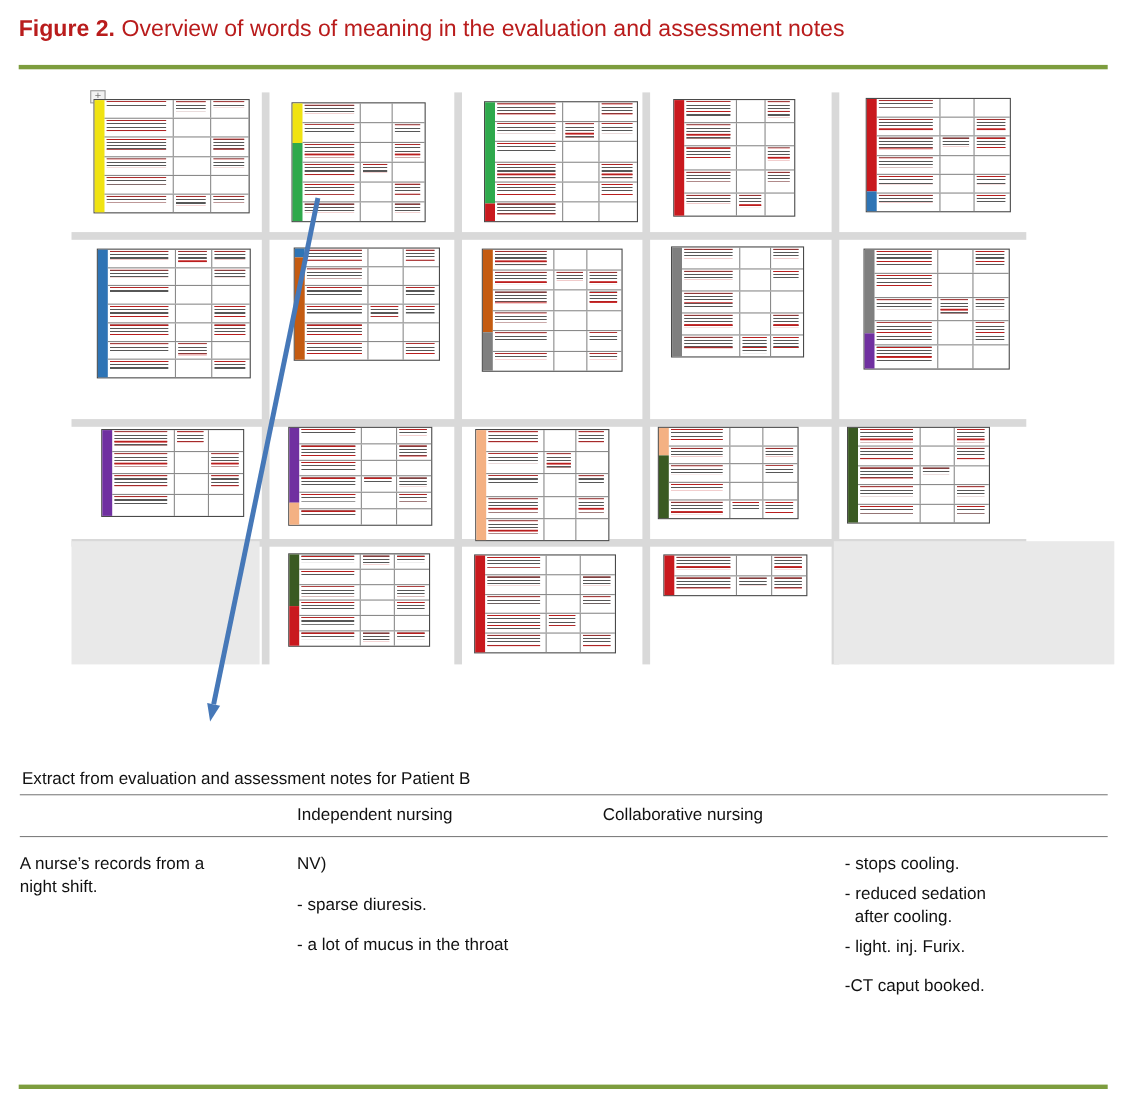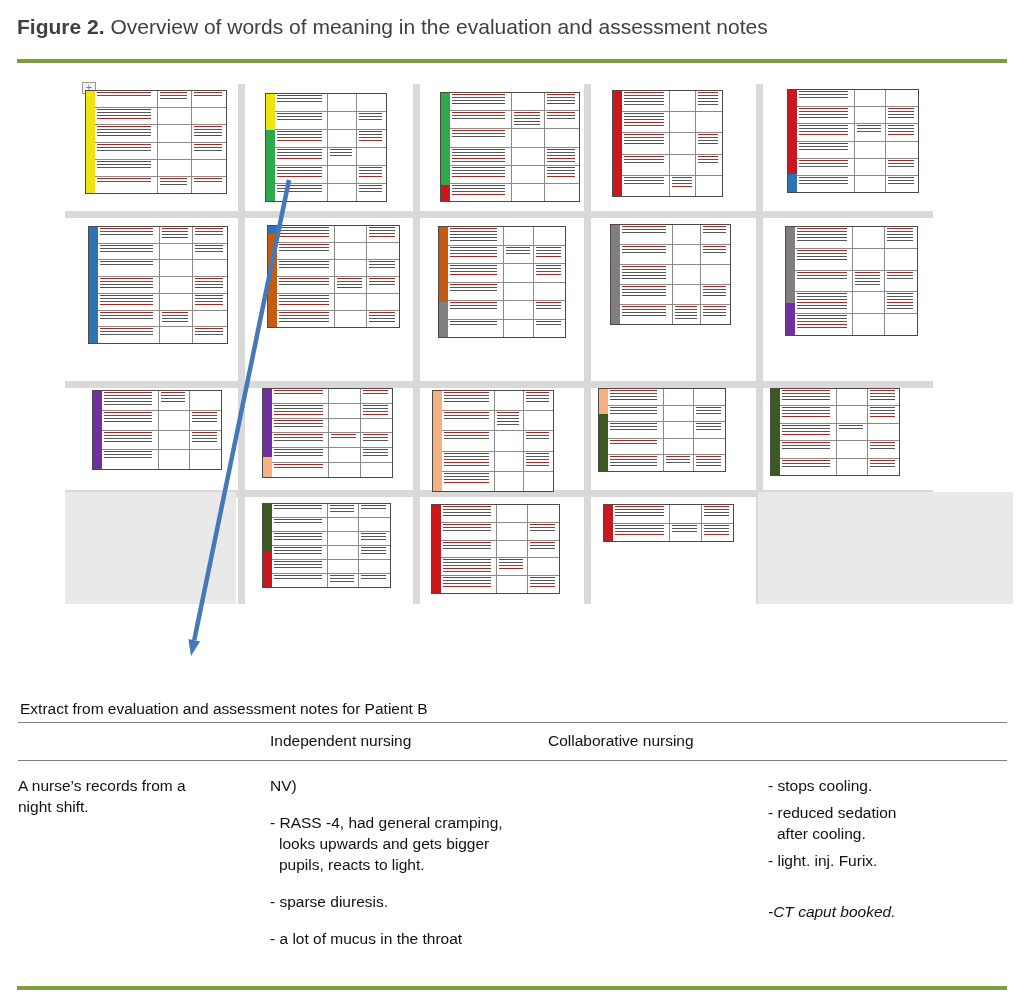--- a/index.html
+++ b/index.html
@@ -1,21 +1,21 @@
 <!DOCTYPE html>
 <html><head>
 <meta charset="utf-8">
 <style>
   html,body{margin:0;padding:0;background:#ffffff;}
   .page{
     position:relative;width:1024px;height:1008px;background:#ffffff;overflow:hidden;
     font-family:"Liberation Sans",sans-serif;color:#141414;
   }
   
-  .fig-title{position:absolute;left:17px;top:13px;font-size:21px;line-height:28px;color:#404040;}
+  .fig-title{position:absolute;left:17px;top:13px;font-size:21px;line-height:28px;color:#b91c1c;}
   .fig-title .lbl{font-weight:700;margin-right:6px;}
   .rule{position:absolute;left:17px;width:990px;height:4px;background:#7d9d3e;}
   .rule-top{top:59px;}
   .rule-bottom{top:986px;}
   
   #board{position:absolute;left:0;top:0;width:1024px;height:1008px;}
   .gutter-v,.gutter-h,.empty-block{position:absolute;}
   .corner-icon{
     position:absolute;left:82px;top:82px;width:14px;height:12px;box-sizing:border-box;
     border:1px solid #9a9a9a;background:#f2f2f2;color:#777;font-size:10px;line-height:9px;
@@ -46,21 +46,21 @@
     border-top:1px solid #7f7f7f;font-size:15.5px;color:#111;
   }
   .hdr{display:grid;grid-template-columns:252px 278px 220px 239px;padding:9px 0 10px;border-bottom:1px solid #7f7f7f;}
   .bod{display:grid;grid-template-columns:252px 278px 220px 239px;padding-top:14px;}
   .cell{line-height:21px;}
   .cell p{margin:0 0 16px;padding-left:9px;text-indent:-9px;}
   .col-source{max-width:172px;}
   .col-independent{max-width:255px;}
   .col-delegated{max-width:152px;}
   .col-delegated p{margin:0 0 6px;}
-  .col-delegated p:last-child{margin-top:30px;font-style:italic;}
+  .col-delegated p:last-child{margin-top:15px;}
 </style>
 </head>
 <body>
 
 <div class="page">
 
   <div class="fig-title">
     <span class="lbl">Figure 2.</span><span>Overview of words of meaning in the evaluation and assessment notes</span>
   </div>
   <div class="rule rule-top" style="background: rgb(125, 157, 62);"></div>
@@ -1065,21 +1065,20 @@
   <div class="extract-table" style="border-top-color: rgb(127, 127, 127);">
     <div class="hdr" style="border-bottom-color: rgb(127, 127, 127);">
       <div></div>
       <div>Independent nursing</div>
       <div>Collaborative nursing</div>
     </div>
     <div class="bod">
       <div class="cell col-source">A nurse’s records from a night shift.</div>
       <div class="cell col-independent">
           <p>NV)</p>
-          <p>- RASS -4, had general cramping, looks upwards and gets bigger pupils, reacts to light.</p>
           <p>- sparse diuresis.</p>
           <p>- a lot of mucus in the throat</p>
         </div>
       <div class="cell col-collaborative"></div>
       <div class="cell col-delegated">
           <p>- stops cooling.</p>
           <p>- reduced sedation after cooling.</p>
           <p>- light. inj. Furix.</p>
           <p>-CT caput booked.</p>
         </div>

